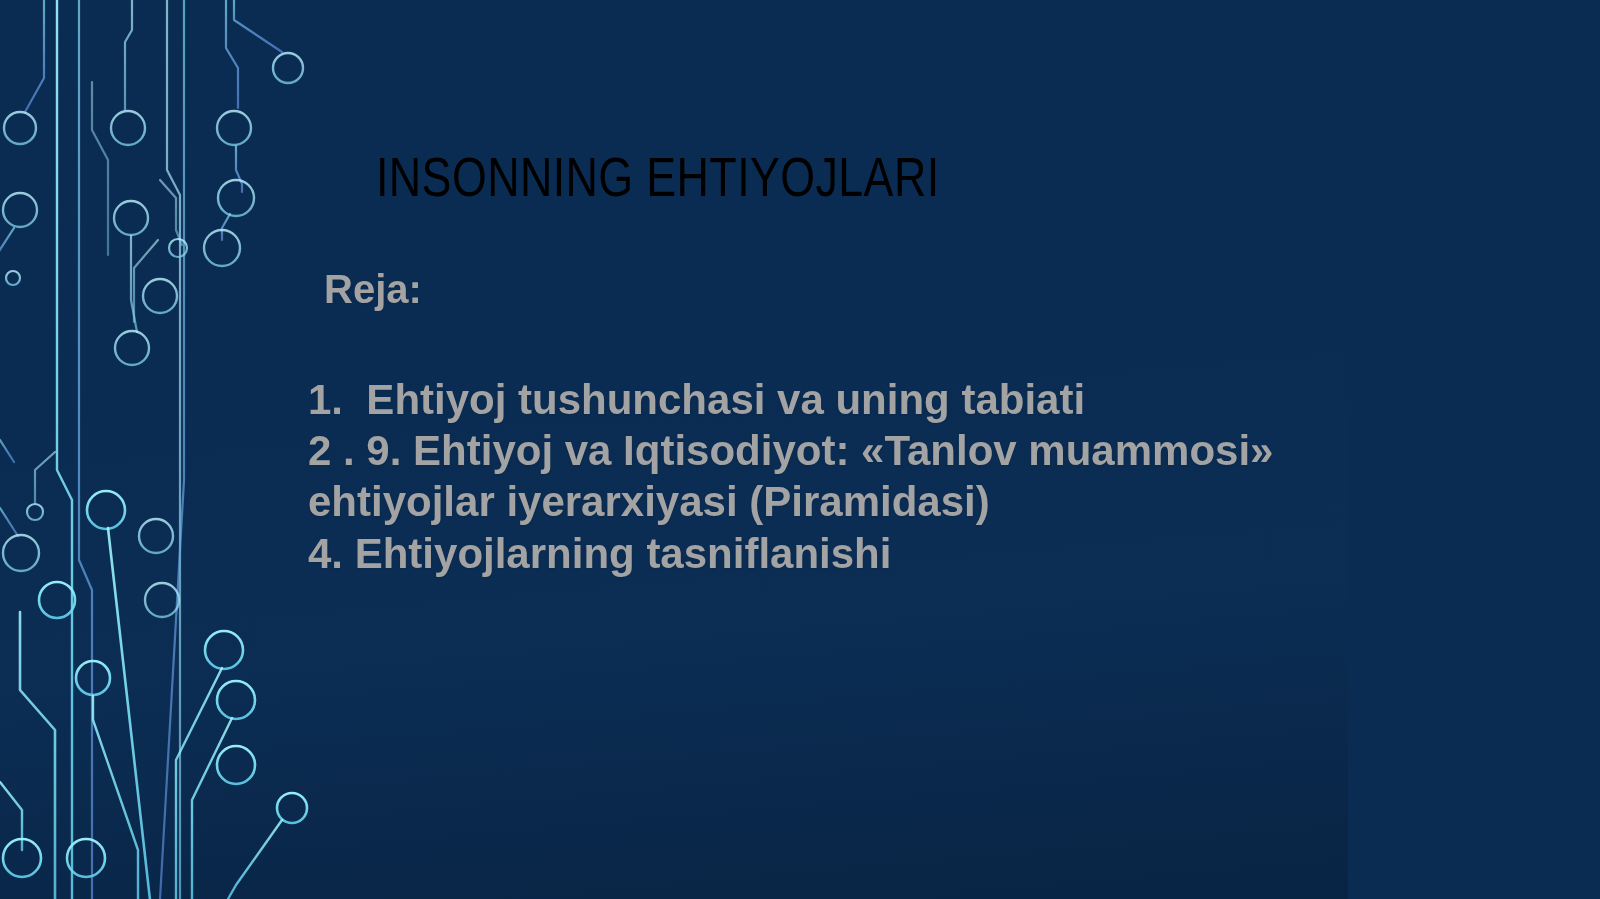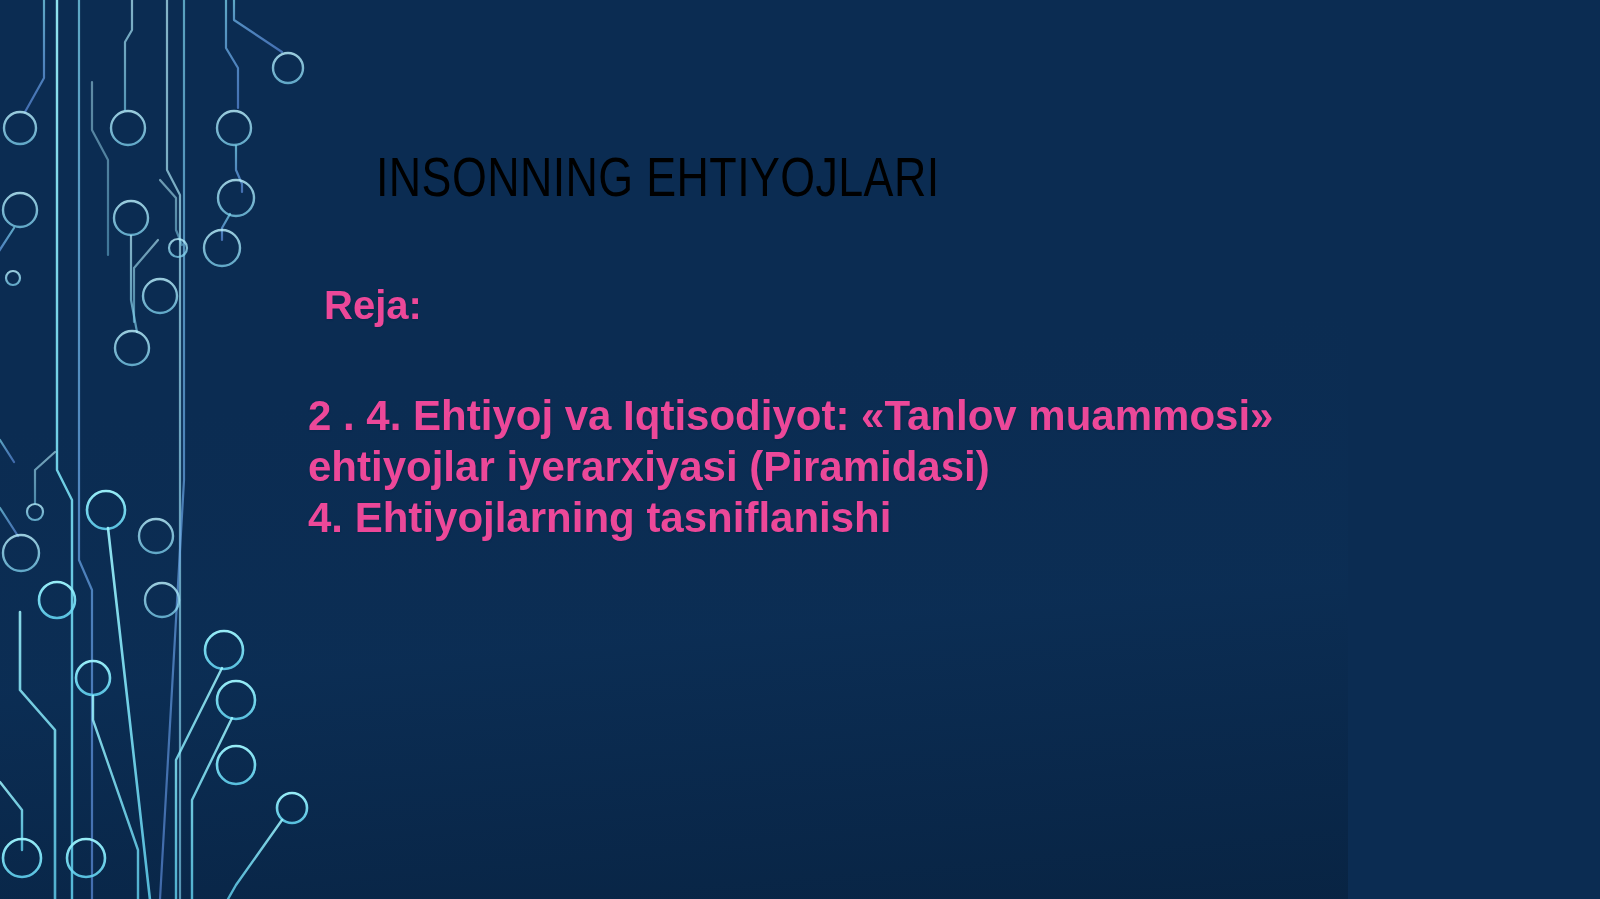--- a/index.html
+++ b/index.html
@@ -67,24 +67,24 @@
     letter-spacing: 0.5px;
     white-space: nowrap;
     transform: scaleX(0.80);
     transform-origin: left top;
     font-family: "Liberation Sans Narrow", "Liberation Sans", "DejaVu Sans", sans-serif;
   }
 
   .body-block {
     position: absolute;
     left: 308px;
-    top: 280px;
+    top: 264px;
     width: 1060px;
     z-index: 5;
-    color: #ec4899;
+    color: #a3a3a3;
     font-weight: 700;
     font-size: 40px;
     line-height: 1.22;
     text-shadow: 0 1px 2px rgba(0,30,60,0.22);
   }
 
   .reja-heading {
     font-size: 40px;
     font-weight: 700;
     margin: 0 0 14px 16px;
@@ -254,18 +254,19 @@
 
   <div class="slide-title">INSONNING EHTIYOJLARI</div>
 
   <div class="body-block">
 
     <div class="reja-heading">Reja:</div>
 
     <div class="spacer-line"></div>
 
     <ol class="plan-list">
-      <li>2 . 4. Ehtiyoj va Iqtisodiyot: «Tanlov muammosi» ehtiyojlar iyerarxiyasi (Piramidasi)</li>
+      <li>1.  Ehtiyoj tushunchasi va uning tabiati</li>
+      <li>2 . 9. Ehtiyoj va Iqtisodiyot: «Tanlov muammosi» ehtiyojlar iyerarxiyasi (Piramidasi)</li>
       <li>4. Ehtiyojlarning tasniflanishi</li>
     </ol>
   </div>
 
 </div>
 
 </body></html>

